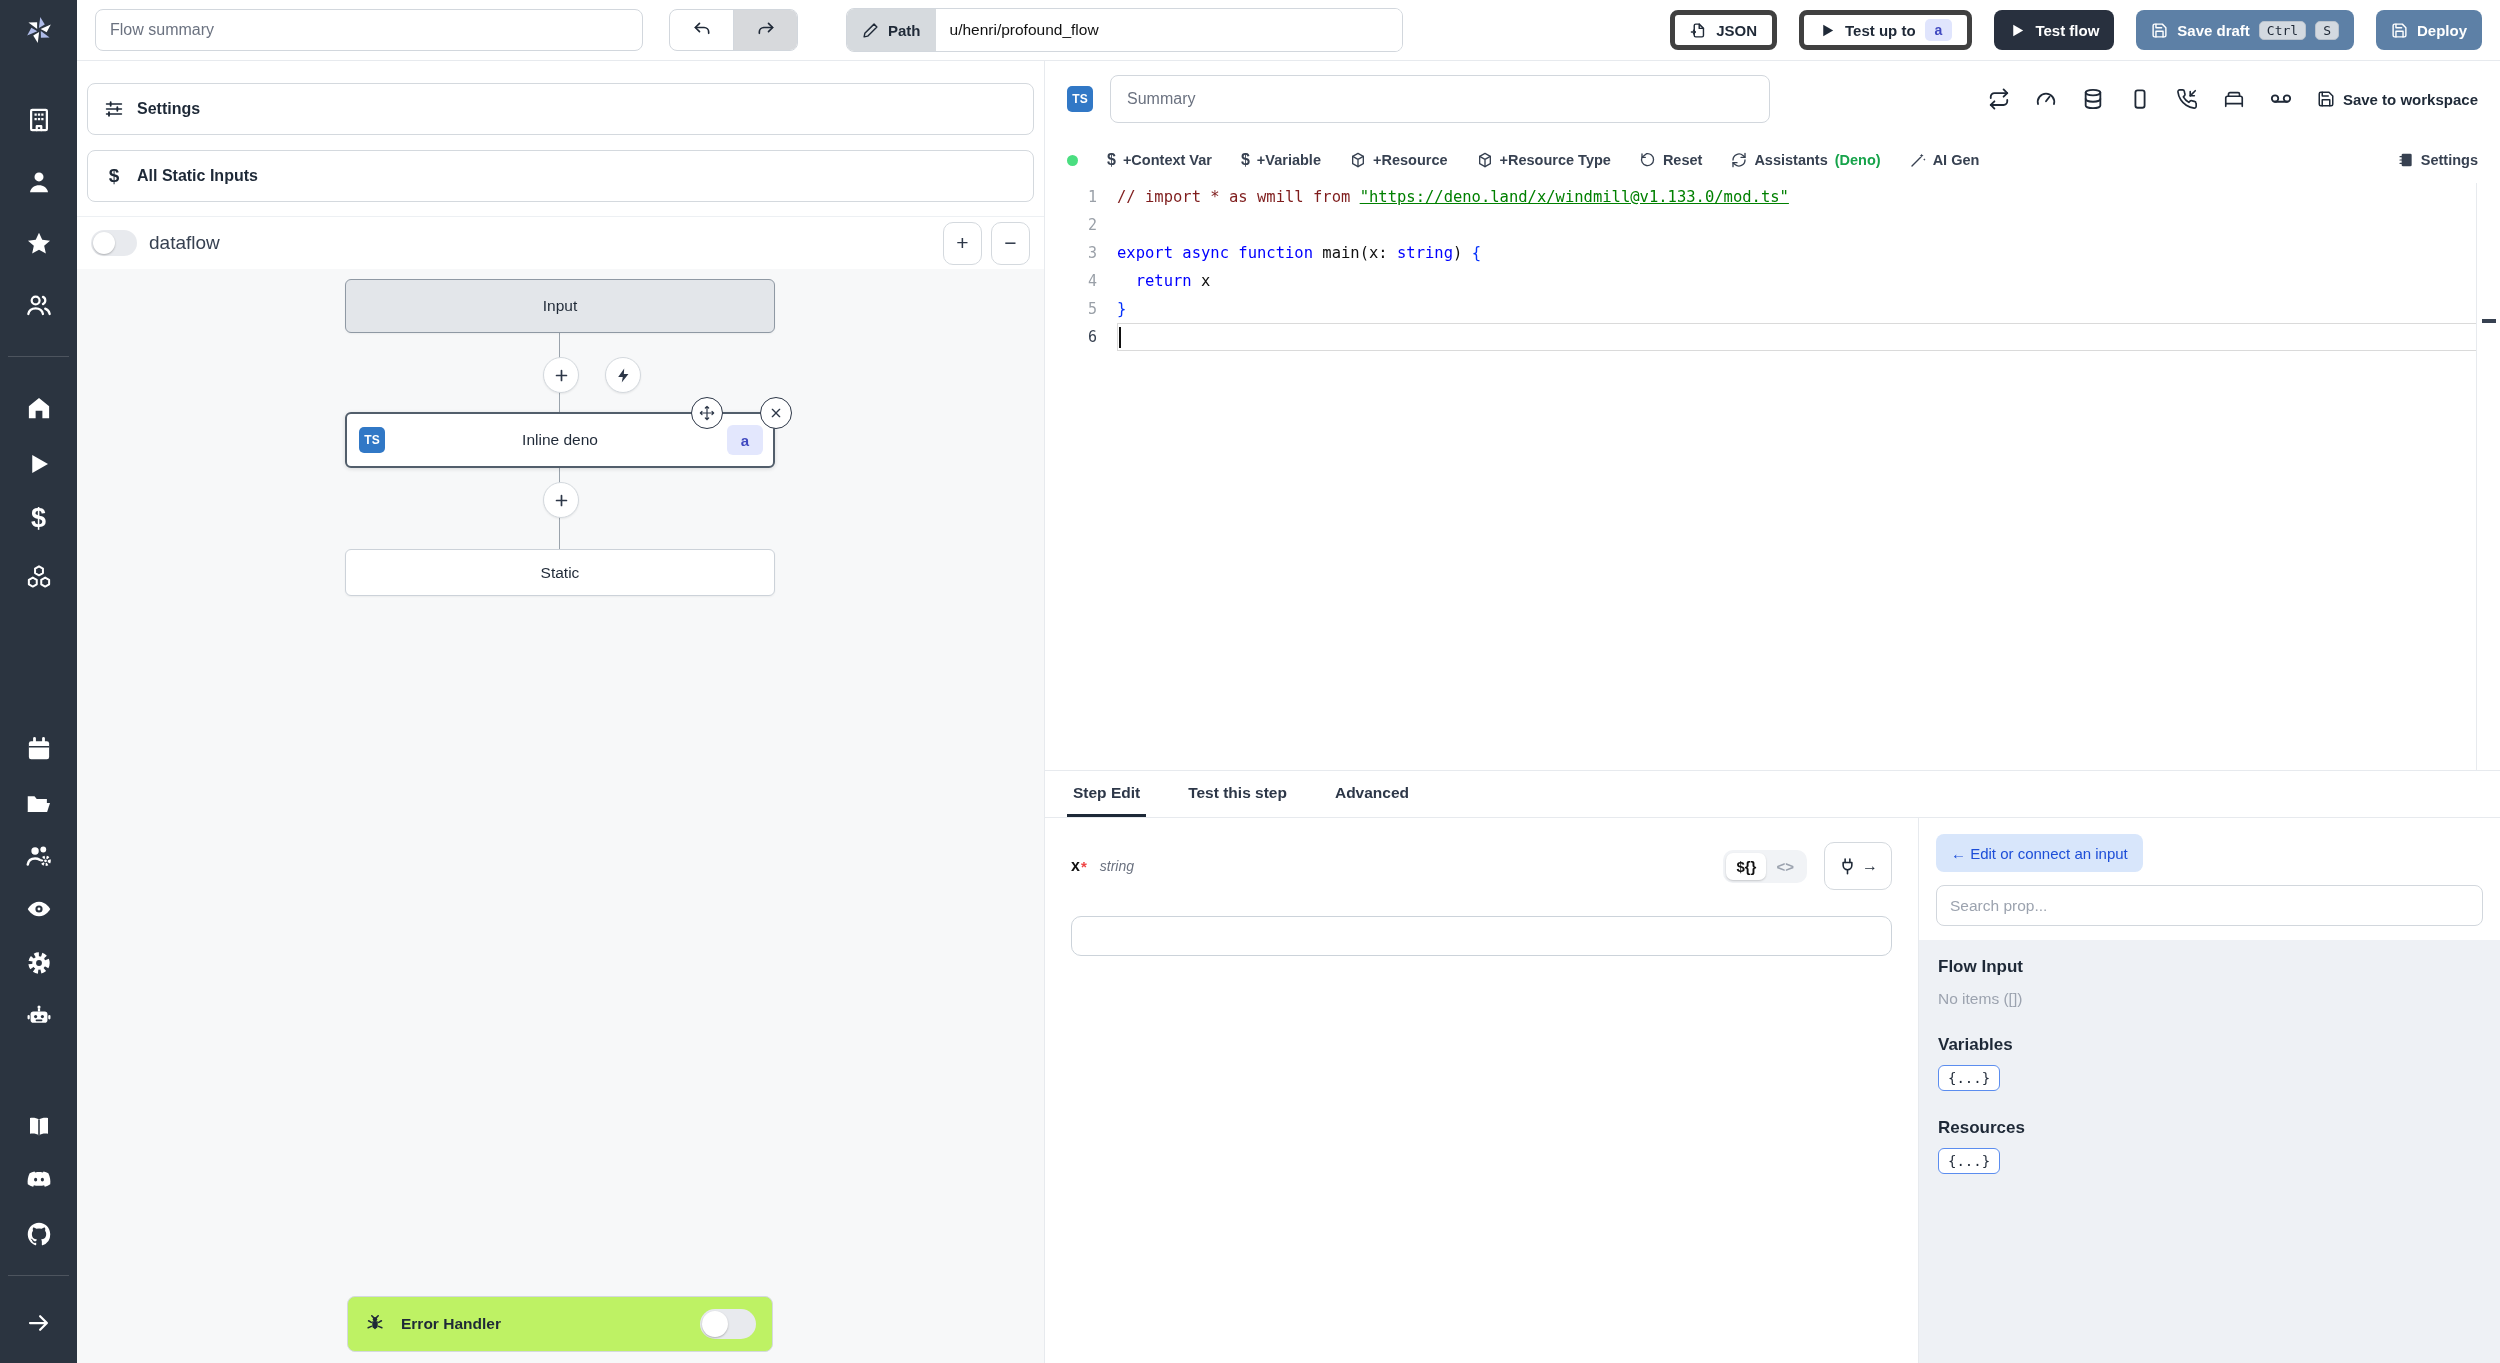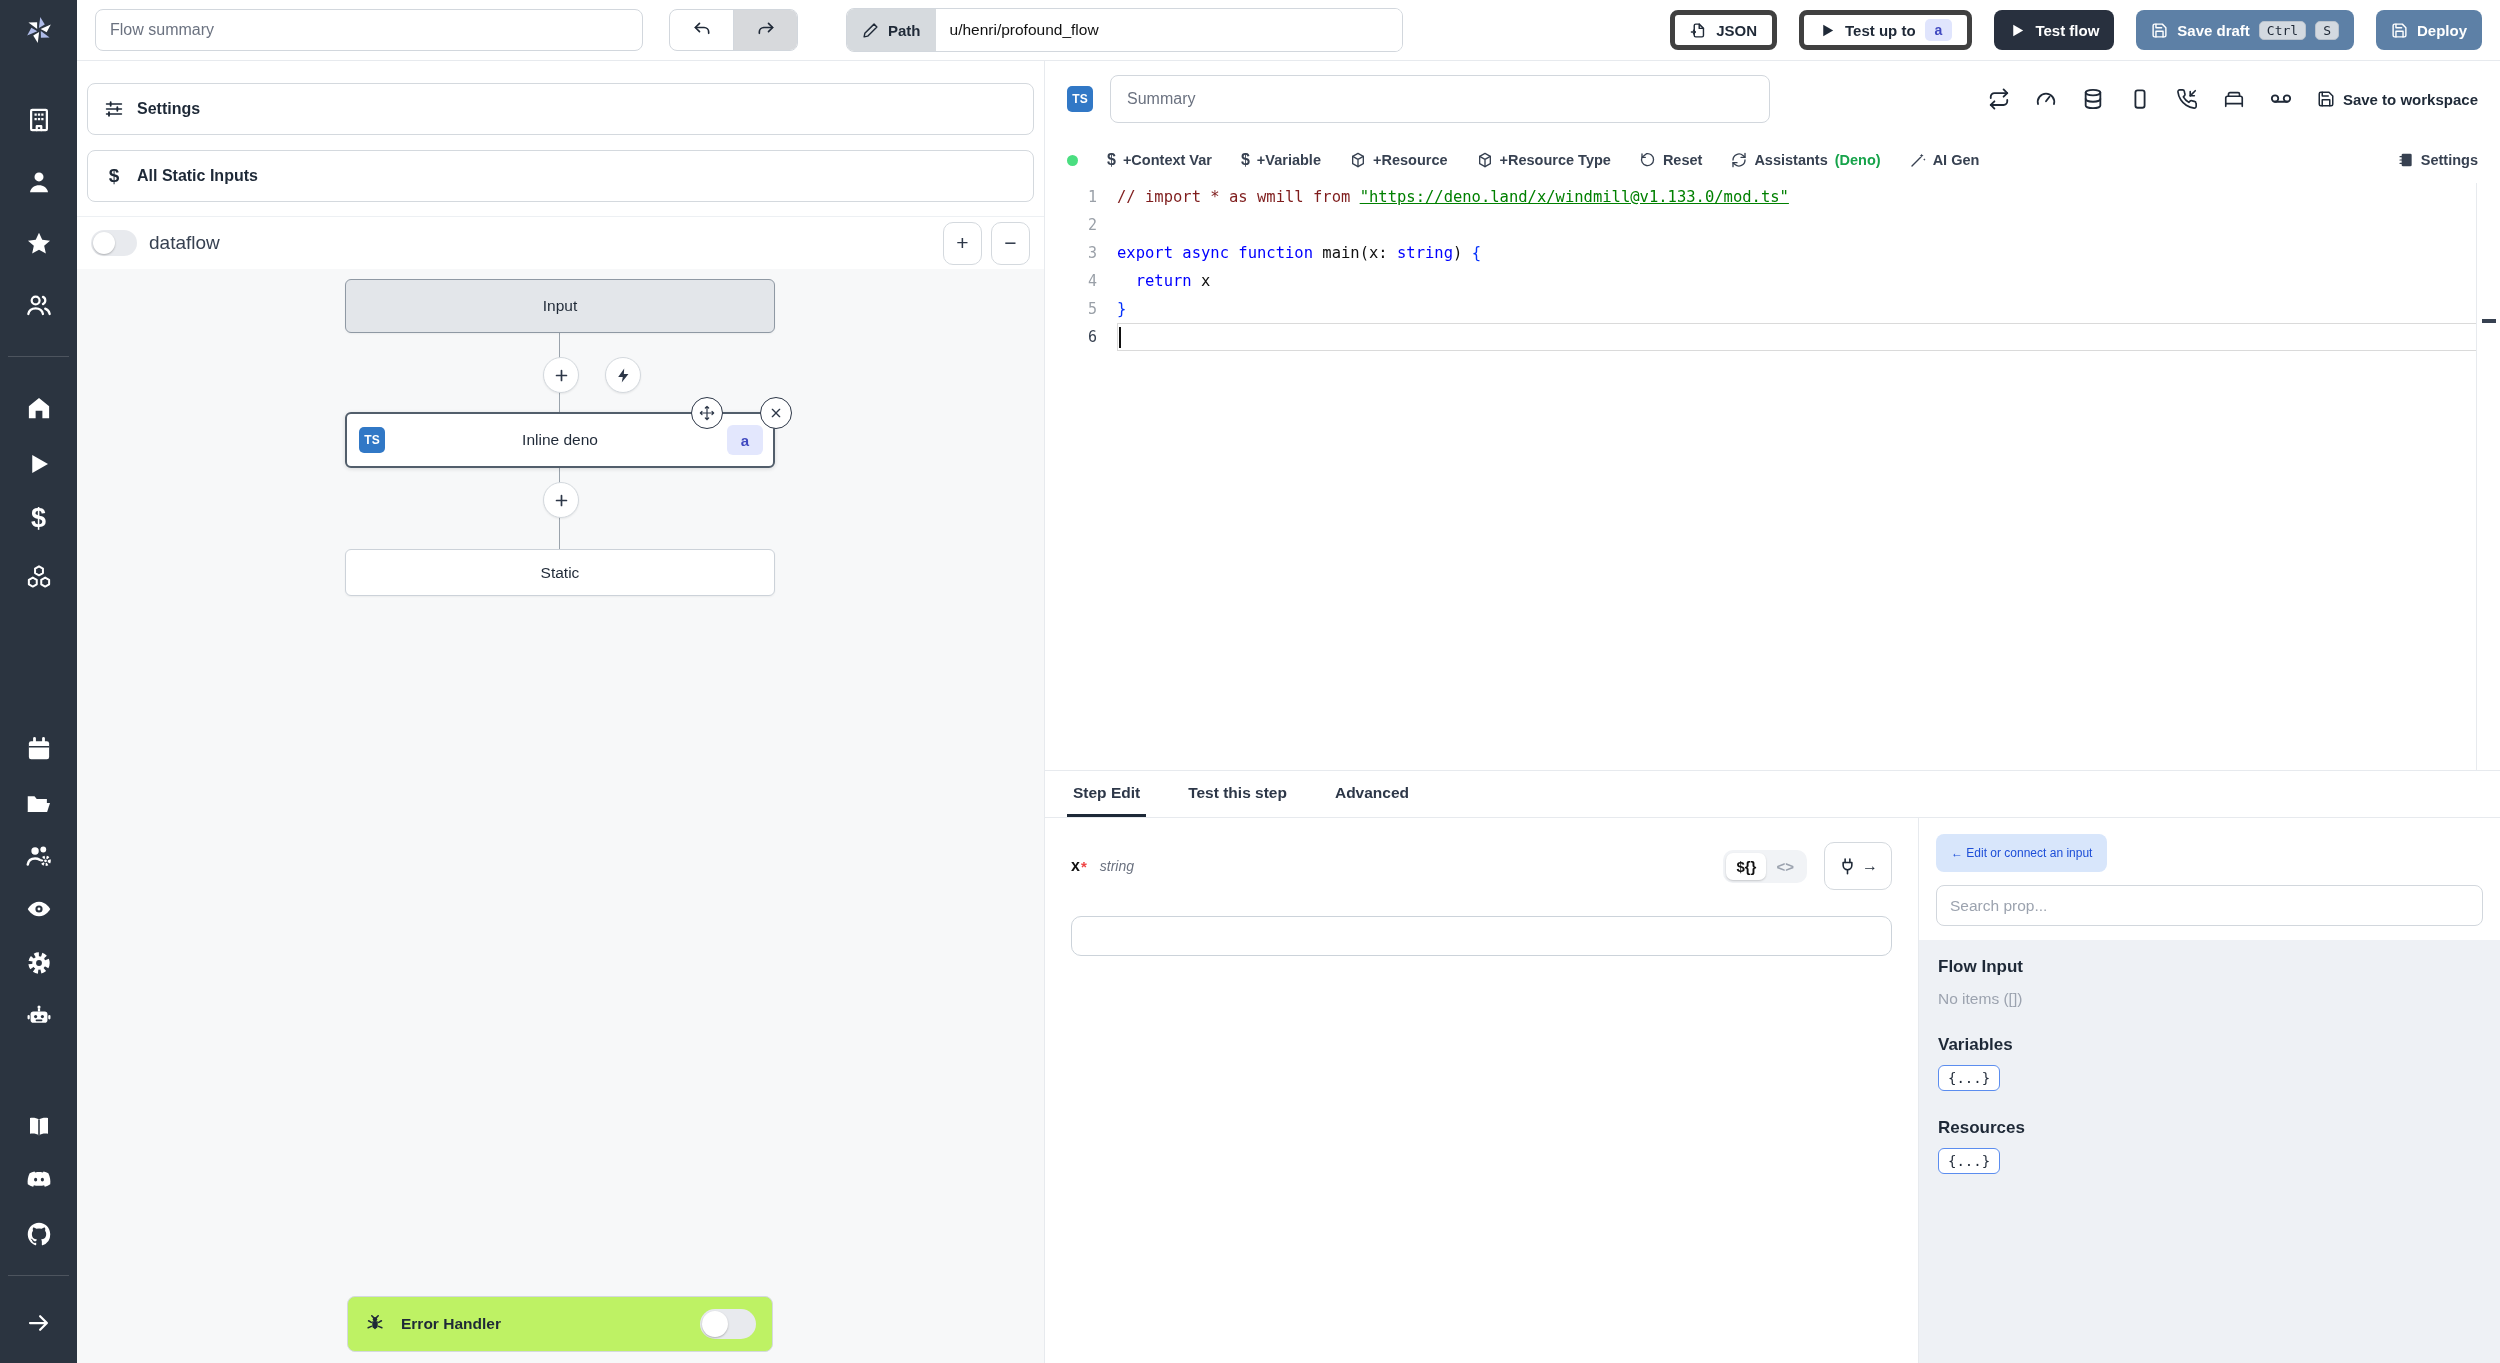--- a/index.html
+++ b/index.html
@@ -143,21 +143,21 @@
   .plugbtn{margin-left:17px;width:66px;height:46px;border:1px solid #d4d9de;border-radius:10px;background:#fff;
            display:flex;align-items:center;justify-content:center;gap:5px;color:#1f2937;cursor:pointer}
   .plugbtn svg{width:19px;height:19px}
   .plugbtn .arr{font-size:16px}
   .finput{margin-top:26px;height:40px;border:1px solid #ccd3da;border-radius:10px;width:100%;box-sizing:border-box;
           padding:0 12px;font-size:15px;outline:none}
 
   .props{width:582px;border-left:1px solid #e7eaee;display:flex;flex-direction:column;box-sizing:border-box;background:#fff}
   .props-top{padding:16px 17px 0}
   .pill{display:inline-flex;align-items:center;gap:10px;background:#d8e6fb;color:#1d4ed8;border-radius:8px;
-        height:38px;padding:0 15px;font-size:12px;cursor:pointer}
+        height:38px;padding:0 15px;font-size:15px;cursor:pointer}
   .psearch{margin-top:13px;width:100%;height:41px;border:1px solid #d2d7dd;border-radius:8px;padding:0 13px;
            font-size:15.5px;box-sizing:border-box;outline:none}
   .psearch::placeholder{color:#9ca3af}
   .props-body{margin-top:14px;flex:1;background:#eef1f5;padding:17px 19px;box-sizing:border-box}
   .ptitle{font-weight:bold;font-size:17px;color:#1e2937}
   .pempty{margin-top:13px;color:#9ca3af;font-size:15.5px}
   .pchip{margin-top:10px;display:inline-block;border:1px solid #5b8def;border-radius:6px;background:#fff;
          padding:4px 9px;font-family:"DejaVu Sans Mono",monospace;font-size:14px;color:#1f2937;cursor:pointer}
   .psec{margin-top:27px}
 </style>

